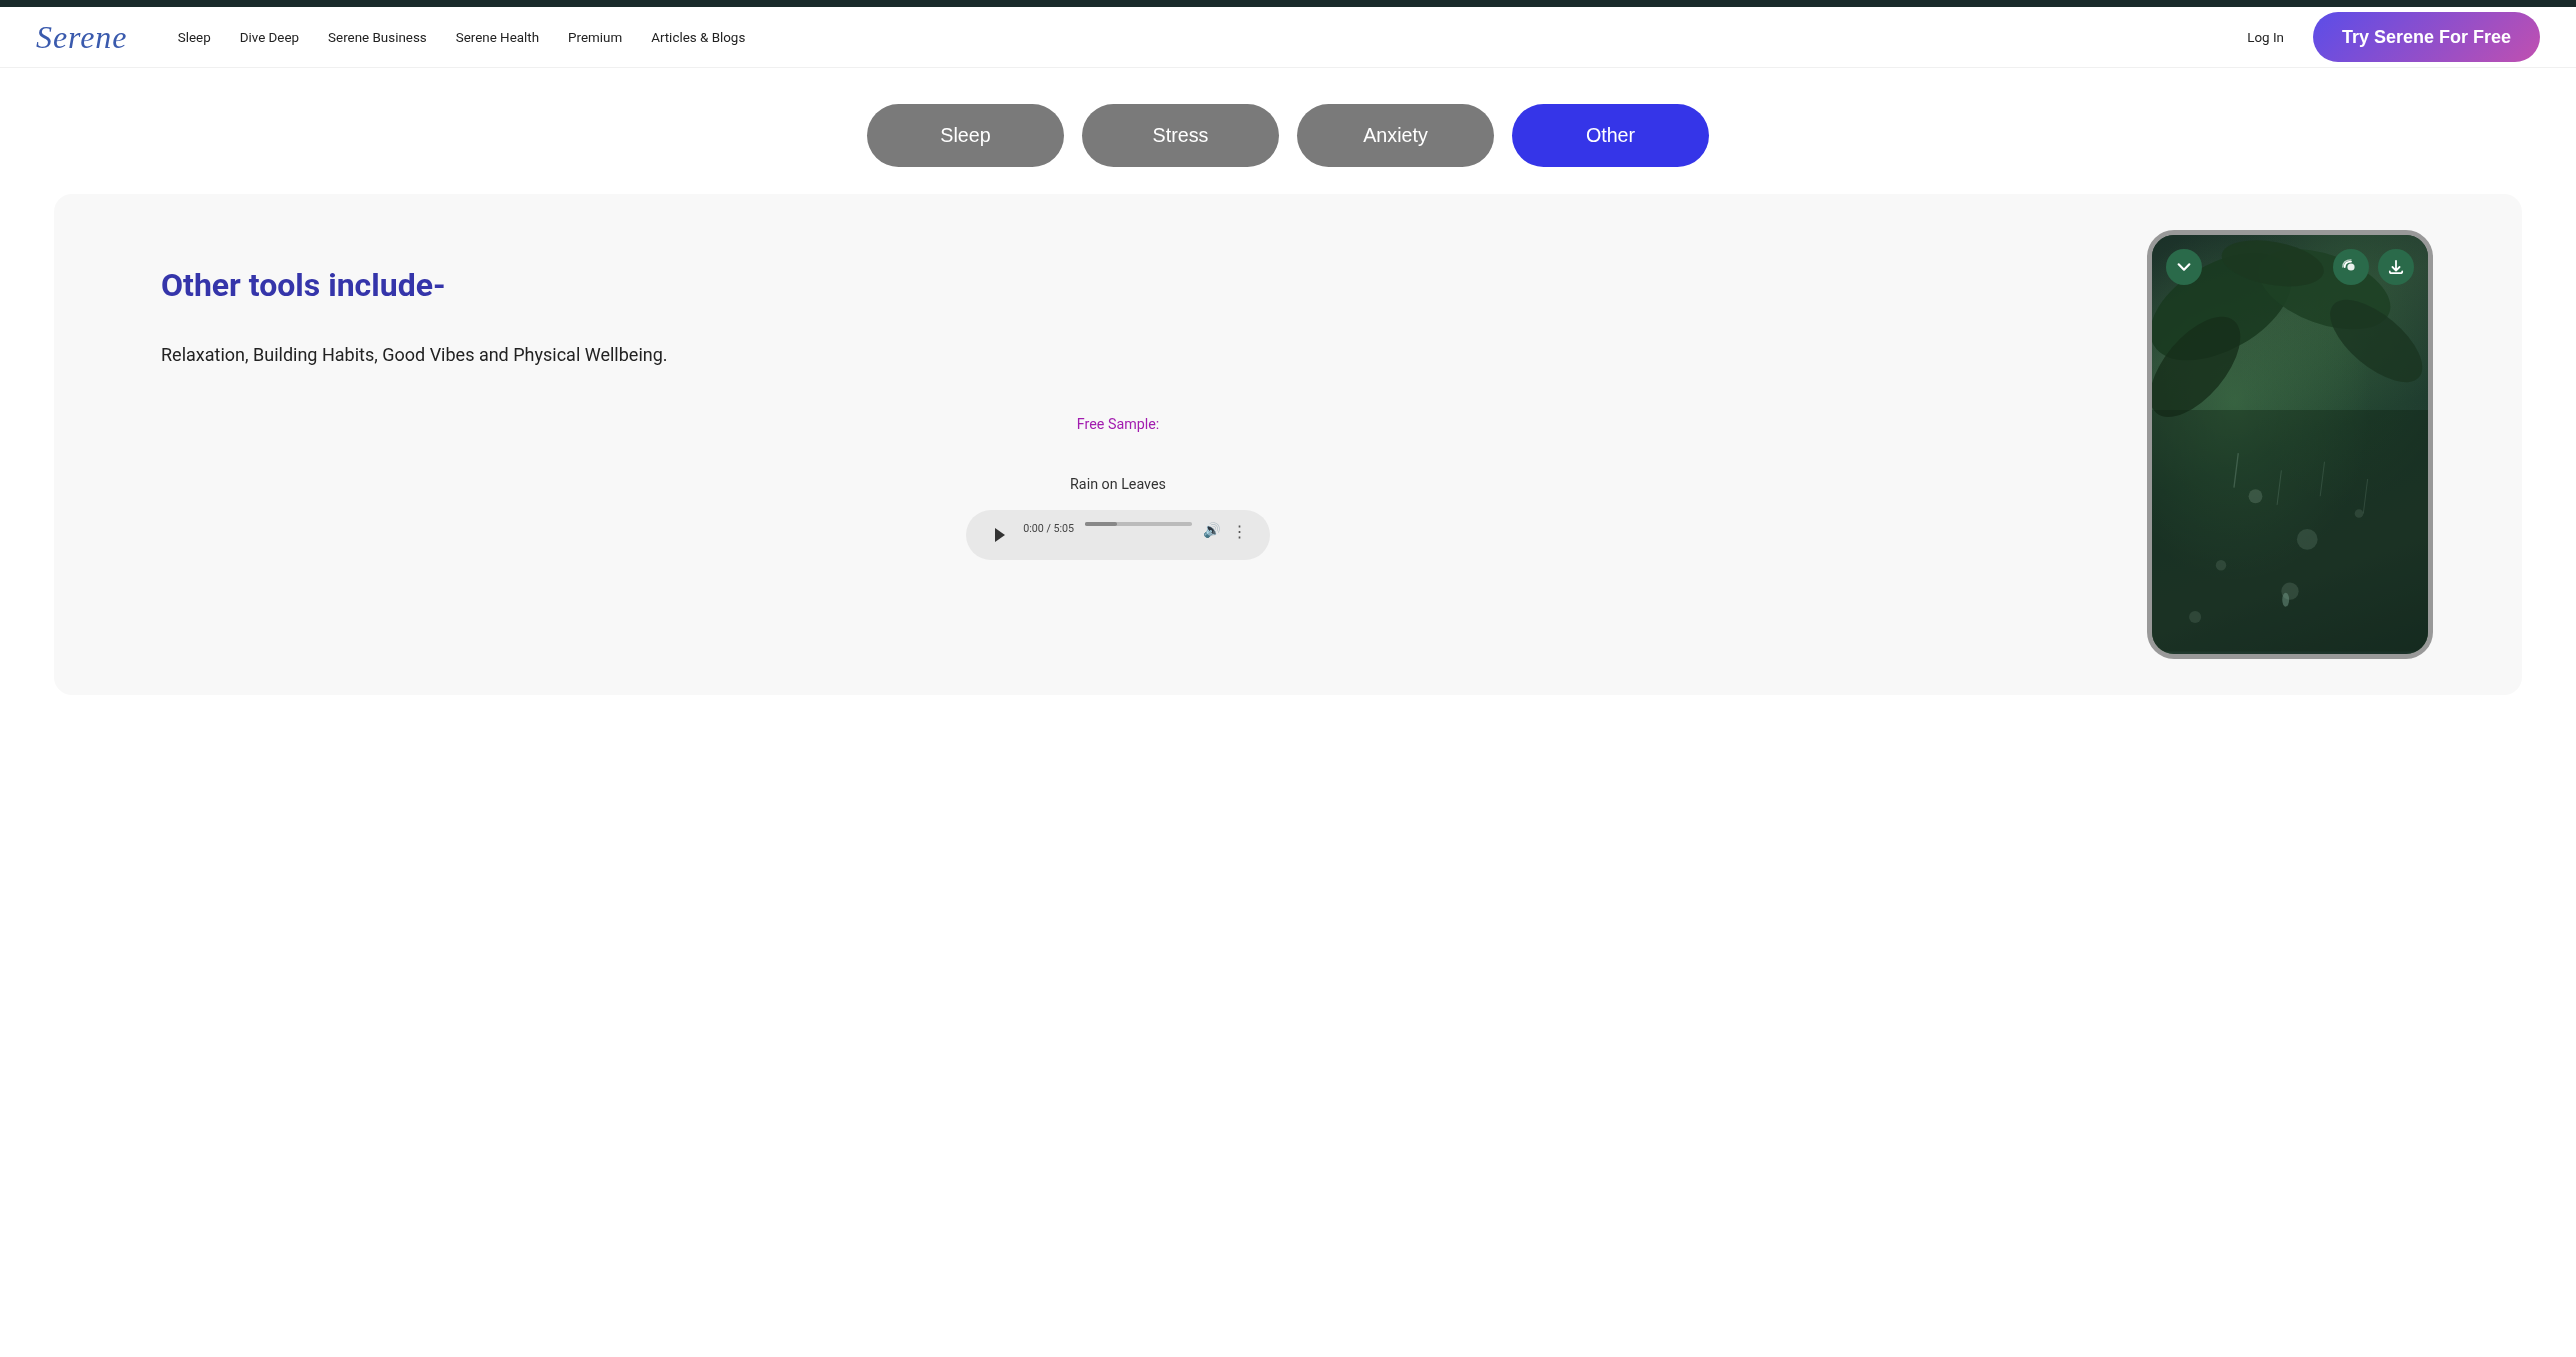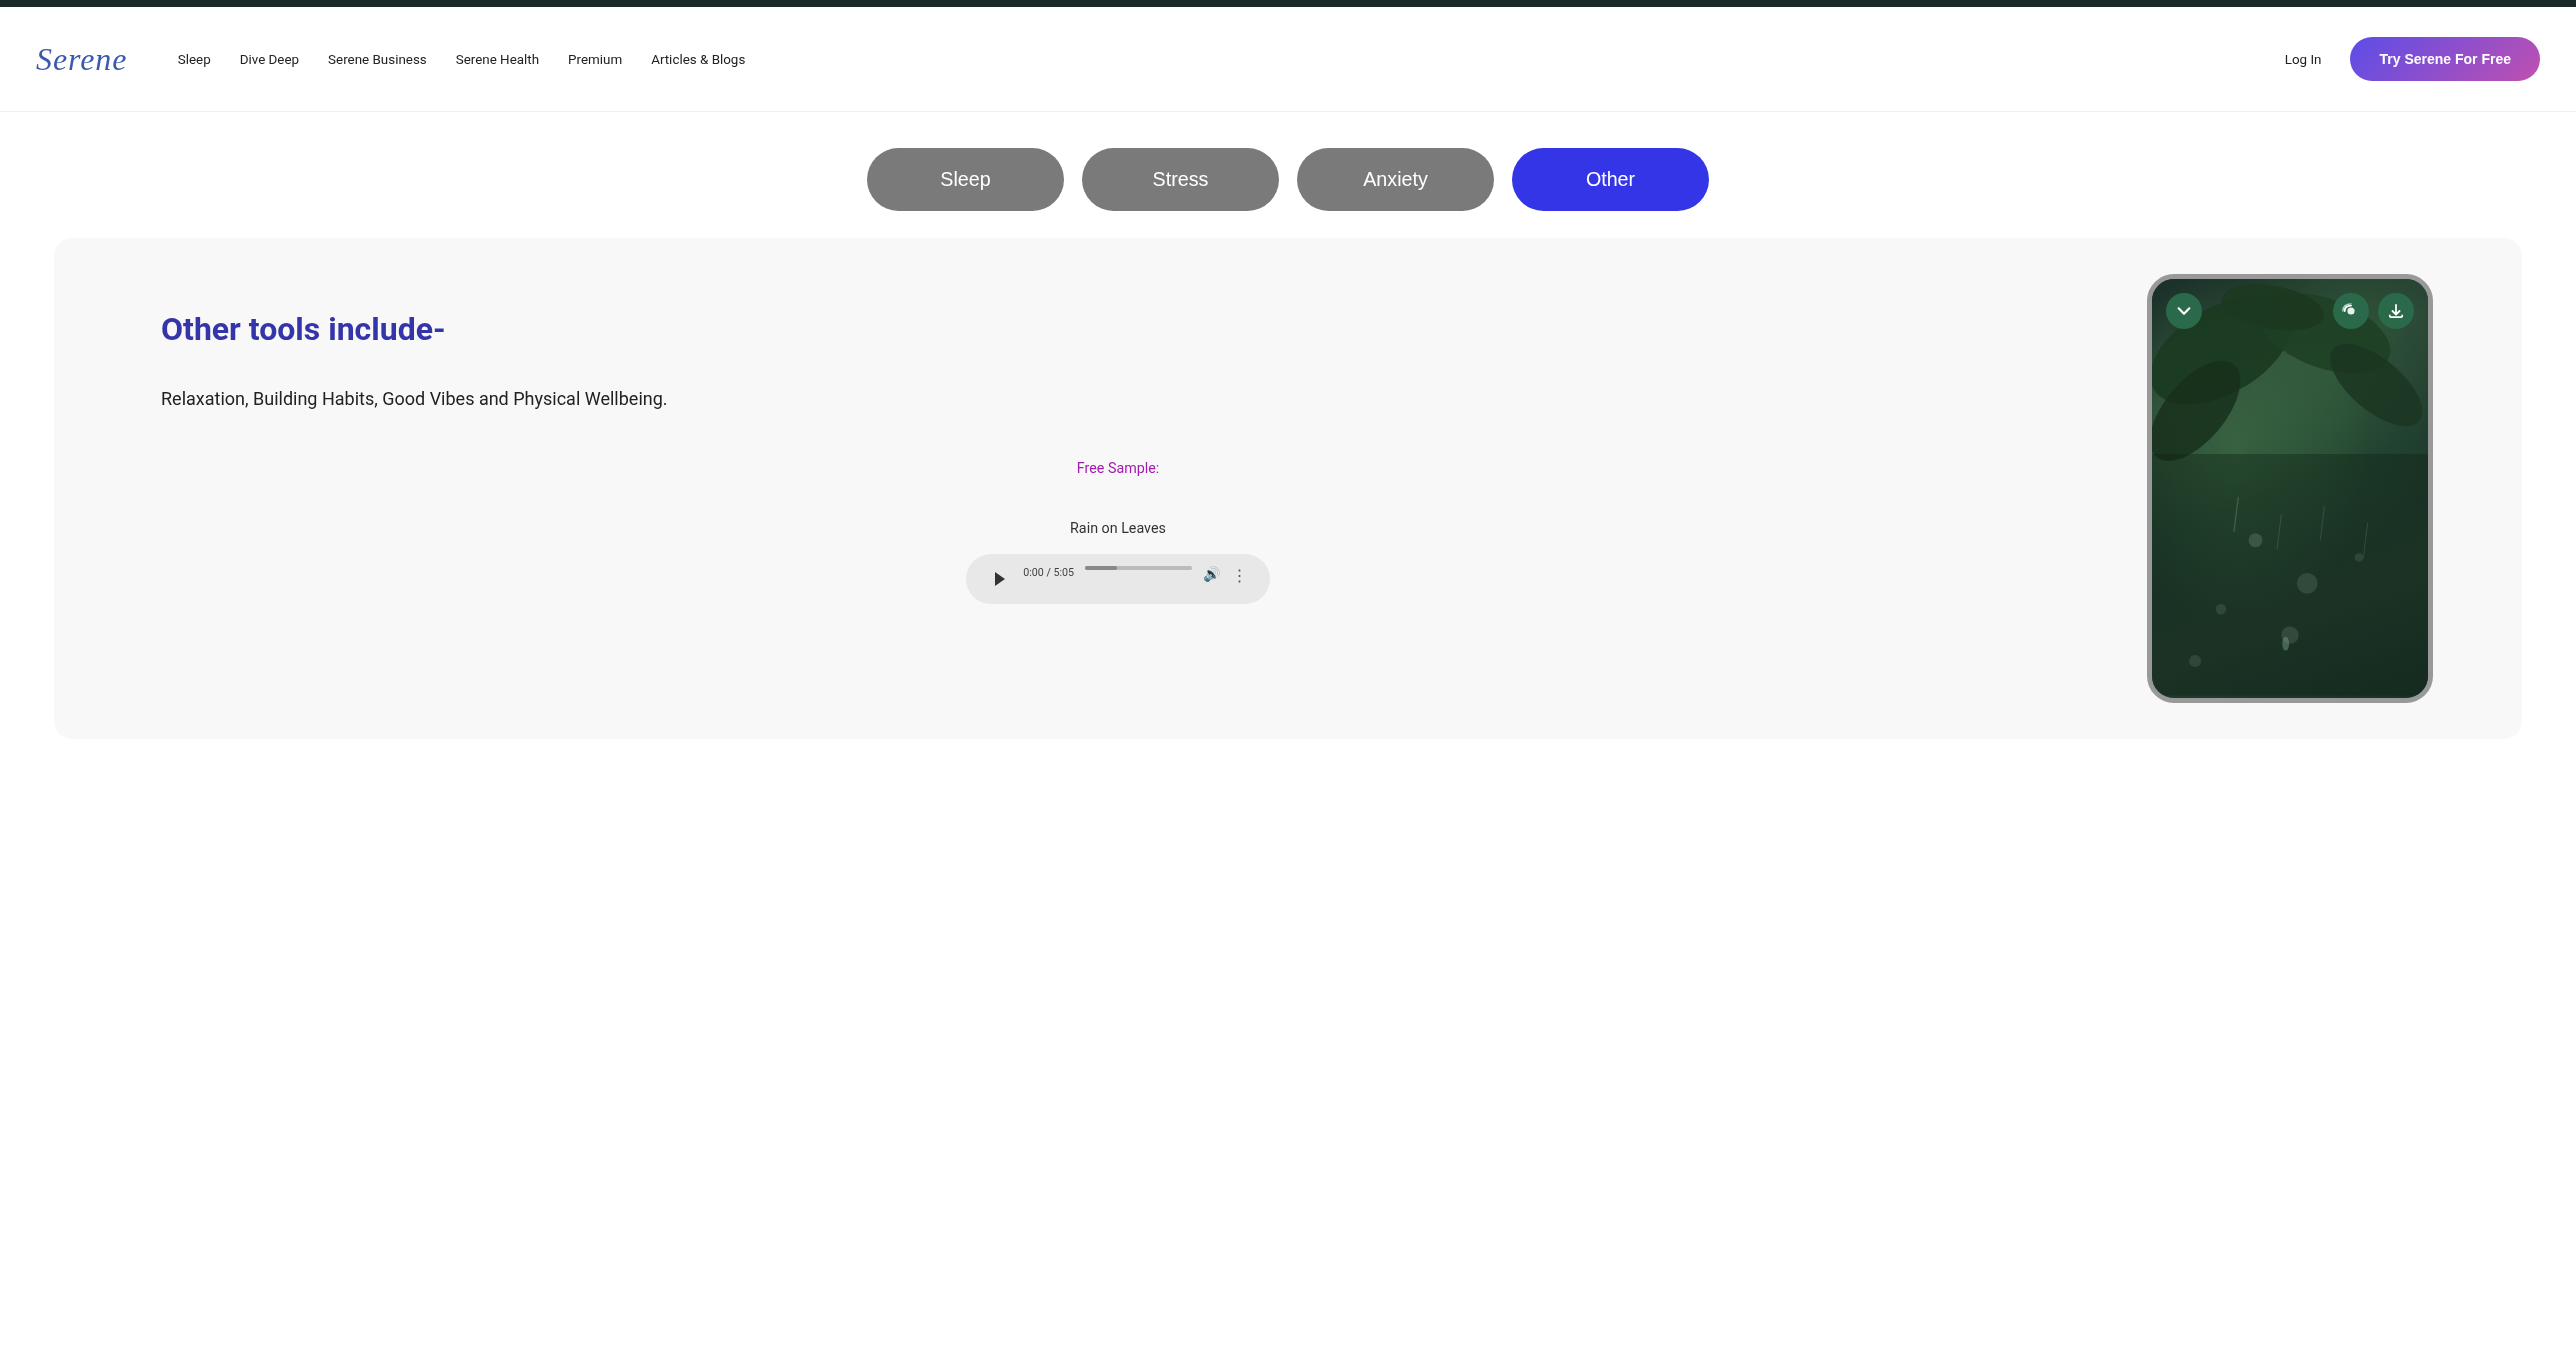--- a/index.html
+++ b/index.html
@@ -19,21 +19,21 @@
       background: #1a2a2a;
       height: 7.2px;
       width: 100%;
     }
 
     
     .navbar {
       display: flex;
       align-items: center;
       padding: 0 36px;
-      height: 105px;
+      height: 61px;
       background: #ffffff;
       border-bottom: 0.9px solid #f0f0f0;
       gap: 29px;
     }
 
     .logo {
       font-family: 'Brush Script MT', cursive;
       font-size: 32px;
       color: #3a5aad;
       margin-right: 21.5px;
@@ -64,21 +64,21 @@
       cursor: pointer;
       margin-left: auto;
     }
 
     .btn-cta {
       background: linear-gradient(135deg, #5b4de8, #c050b0);
       color: #fff;
       border: none;
       border-radius: 45px;
       padding: 14.3px 29px;
-      font-size: 14px;
+      font-size: 18px;
       font-weight: 600;
       cursor: pointer;
       white-space: nowrap;
     }
 
     
     .category-tabs {
       display: flex;
       gap: 18px;
       padding: 36px 125px 18px 125px;

